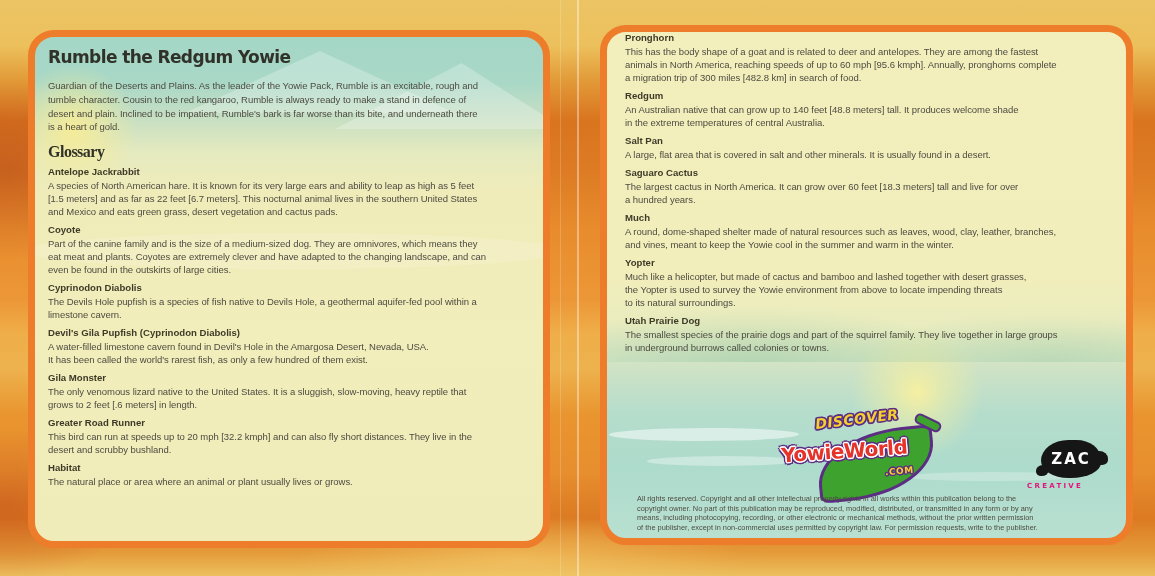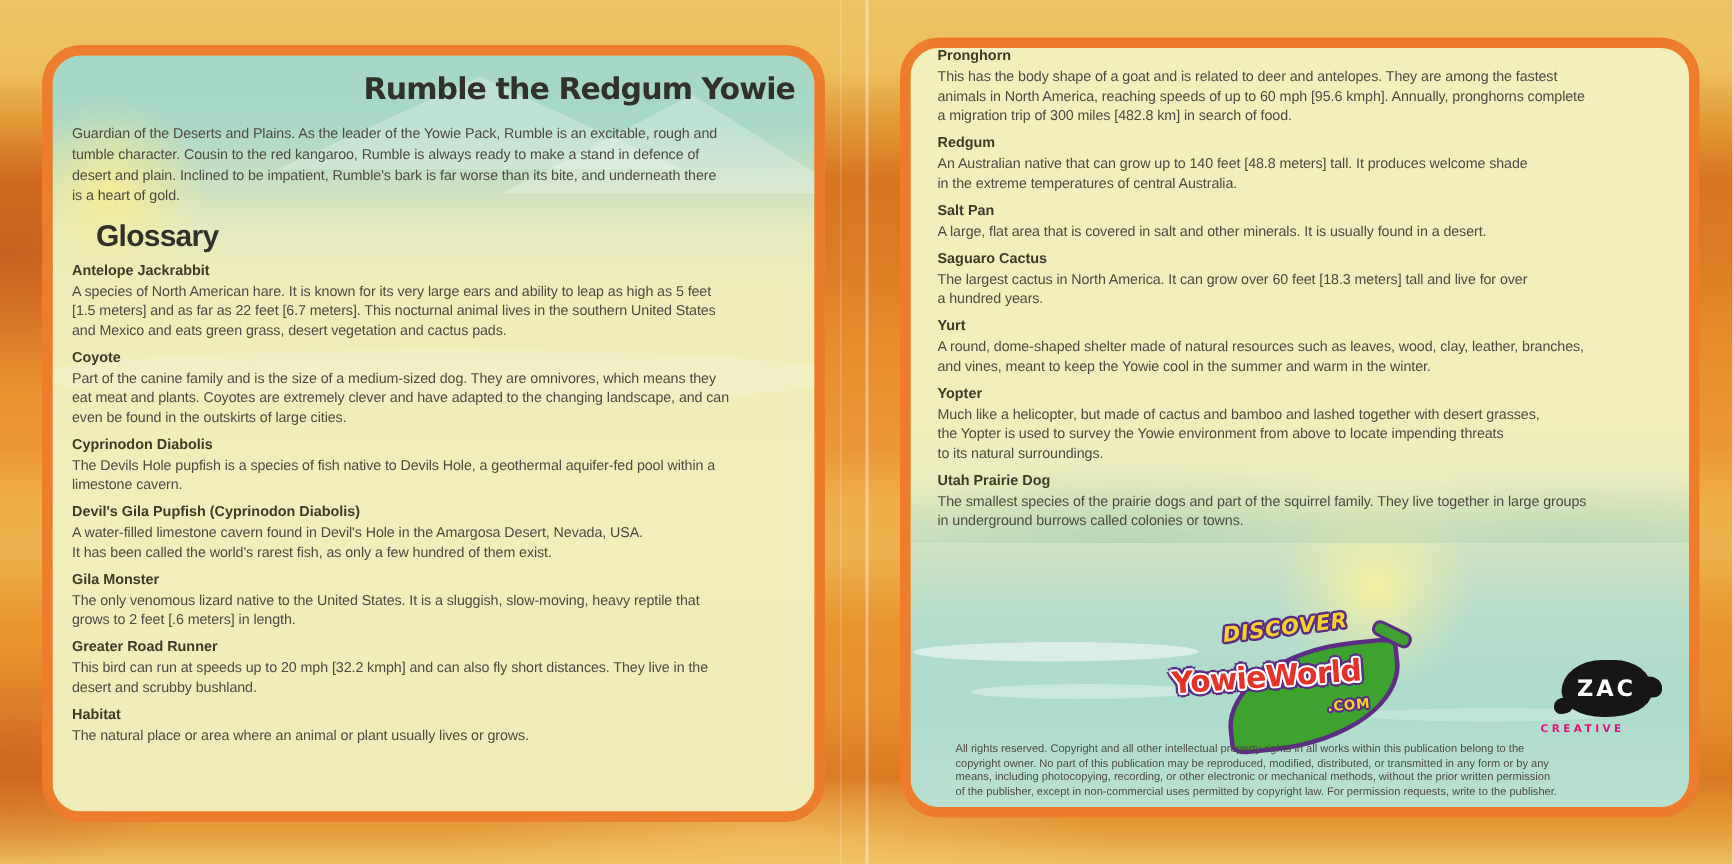--- a/index.html
+++ b/index.html
@@ -42,22 +42,22 @@
       radial-gradient(ellipse 55% 90% at 85% 100%, rgba(150,200,165,0.40), rgba(150,200,165,0) 70%);}
   .streak{background:rgba(255,255,255,0.5);border-radius:50%;transform:skewX(-28deg);}
   .streak.k1{left:2px;top:396px;width:190px;height:13px;}
   .streak.k2{left:40px;top:424px;width:150px;height:10px;opacity:.7;}
   .streak.k3{left:300px;top:440px;width:170px;height:9px;opacity:.5;}
 
   .content{position:relative;z-index:2;}
   .page-left .content{padding:10px 13px 0 13px;}
   .page-right .content{padding:0 13px 0 18px;}
 
-  .big-title{font-family:"DejaVu Sans",sans-serif;font-size:20px;font-weight:800;letter-spacing:-0.6px;color:#30322a;margin:0 0 7px 0;text-align:right;}
-  .glossary-title{font-family:Liberation Sans, sans-serif;font-size:20px;font-weight:800;letter-spacing:-0.5px;color:#30322a;margin:9px 0 5px 16px;}
+  .big-title{font-family:"DejaVu Sans",sans-serif;font-size:17px;font-weight:800;letter-spacing:-0.6px;color:#30322a;margin:0 0 7px 0;}
+  .glossary-title{font-family:Liberation Serif, serif;font-size:16px;font-weight:800;letter-spacing:-0.5px;color:#30322a;margin:9px 0 5px 0;}
   .intro{font-size:9.5px;line-height:13.8px;color:#4d4b41;white-space:pre-line;letter-spacing:-0.05px;margin-top:12px;}
   .entry{margin-bottom:6.5px;}
   .term{font-size:9.6px;font-weight:bold;color:#3e3a28;line-height:12.5px;}
   .def{font-size:9.5px;line-height:13px;color:#4d4b41;white-space:pre-line;letter-spacing:-0.05px;}
 
   .copyright{position:absolute;left:30px;top:462px;width:482px;font-size:7.4px;line-height:9.7px;color:#4d4b41;white-space:pre-line;z-index:3;}
 
   
   .yowie-logo{position:absolute;left:178px;top:382px;width:165px;height:92px;z-index:3;}
   .leaf{position:absolute;left:32px;top:16px;width:112px;height:62px;background:#3ea22e;border:3px solid #5b2d84;border-radius:75% 10% 75% 10%;transform:rotate(-6deg);}
@@ -157,21 +157,21 @@
     <div class="entry">
       <div class="term">Salt Pan</div>
       <div class="def">A large, flat area that is covered in salt and other minerals. It is usually found in a desert.</div>
     </div>
     <div class="entry">
       <div class="term">Saguaro Cactus</div>
       <div class="def">The largest cactus in North America. It can grow over 60 feet [18.3 meters] tall and live for over
 a hundred years.</div>
     </div>
     <div class="entry">
-      <div class="term">Yurt</div>
+      <div class="term">Much</div>
       <div class="def">A round, dome-shaped shelter made of natural resources such as leaves, wood, clay, leather, branches,
 and vines, meant to keep the Yowie cool in the summer and warm in the winter.</div>
     </div>
     <div class="entry">
       <div class="term">Yopter</div>
       <div class="def">Much like a helicopter, but made of cactus and bamboo and lashed together with desert grasses,
 the Yopter is used to survey the Yowie environment from above to locate impending threats
 to its natural surroundings.</div>
     </div>
     <div class="entry">

